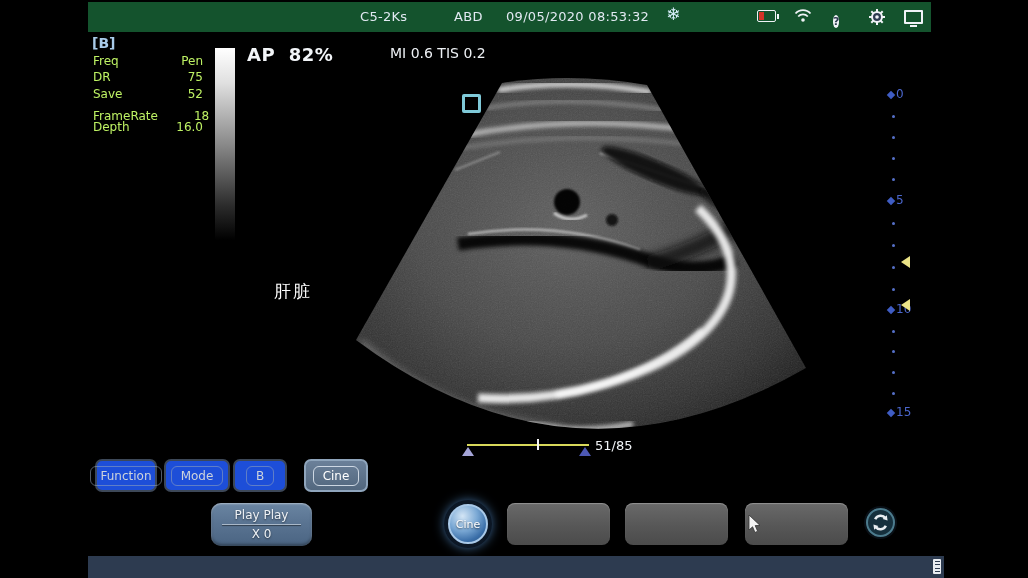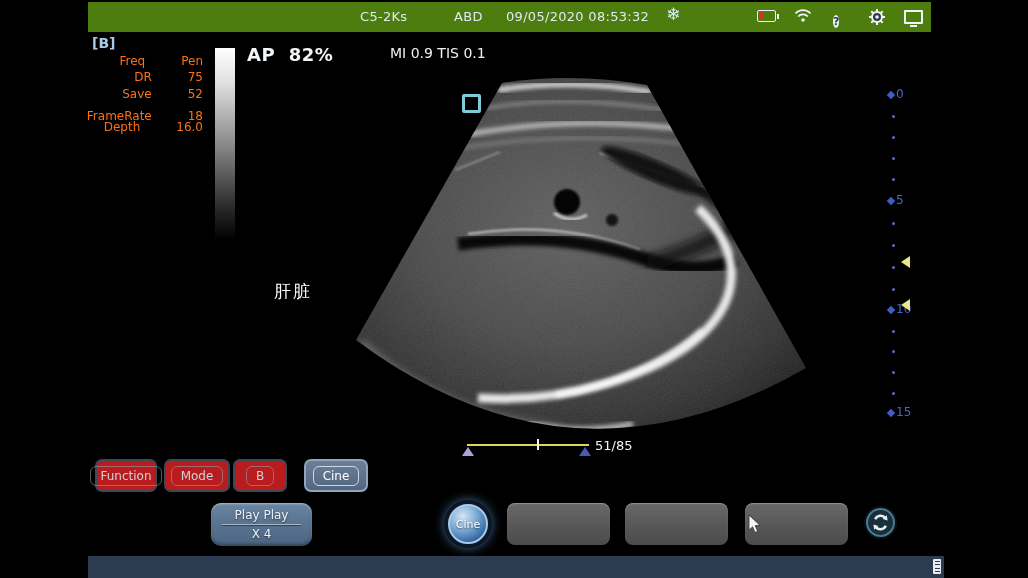--- a/index.html
+++ b/index.html
@@ -1,36 +1,36 @@
 <!DOCTYPE html>
 <html><head>
 <meta charset="utf-8">
 <style>
   html,body{margin:0;padding:0;background:#000;}
   #screen{position:relative;width:1028px;height:578px;background:#000;overflow:hidden;
           font-family:"DejaVu Sans","Liberation Sans",sans-serif;}
   .abs{position:absolute;}
 
   
-  #topbar{left:88px;top:2px;width:843px;height:30px;background:#4d7c0f;}
+  #topbar{left:88px;top:2px;width:843px;height:30px;background:#14532d;}
   .tb-text{position:absolute;top:7px;color:#e2e9f2;font-size:13px;letter-spacing:.3px;}
   #snowflake{position:absolute;left:578px;top:2px;color:#d5ecf8;font-size:17px;}
   .tb-icon{position:absolute;top:8px;}
   #battery-body{width:17px;height:10px;border:1.5px solid #f0f3f7;border-radius:2px;position:relative;}
   #battery-fill{position:absolute;left:1px;top:1px;width:5px;height:8px;background:#d33327;}
   #battery-nub{position:absolute;right:-4px;top:2.5px;width:2px;height:5px;background:#f0f3f7;}
   #help-circ{width:15px;height:15px;border-radius:50%;background:#f0f3f7;color:#2d3b50;
              font-size:11px;font-weight:bold;text-align:center;line-height:15px;}
   #monitor-body{width:15px;height:10px;border:2px solid #f0f3f7;border-radius:1px;}
   #monitor-stand{width:7px;height:2px;background:#f0f3f7;margin:1px auto 0;}
 
   
   #image-area{left:88px;top:32px;width:844px;height:524px;background:#000;}
   #b-marker{left:4px;top:3px;color:#a9cbe9;font-weight:bold;font-size:14px;}
-  .prow{position:absolute;left:5px;width:110px;color:#f97316;font-size:12px;display:flex;justify-content:flex-end;gap:36px;}
+  .prow{position:absolute;left:5px;width:110px;color:#bef264;font-size:12px;display:flex;justify-content:space-between;gap:36px;}
   #graybar{left:127px;top:16px;width:20px;height:192px;
            background:linear-gradient(180deg,#ffffff 0%,#e0e0e0 18%,#8a8a8a 50%,#2c2c2c 82%,#000 100%);}
   #ap-readout{left:159px;top:12px;color:#f2f5f8;font-size:18px;font-weight:bold;letter-spacing:.5px;}
   #mi-readout{left:302px;top:13px;color:#eef1f5;font-size:14px;}
   #probe-mark{left:374px;top:62px;width:13px;height:13px;border:3px solid #7fc9d8;border-radius:2px;}
   #annotation{left:186px;top:248px;color:#fff;font-size:17px;letter-spacing:2px;}
 
   
   .ruler-label{position:absolute;left:888px;color:#4a66cc;font-size:12px;white-space:nowrap;}
   .ruler-label .dm{display:inline-block;width:6px;height:6px;background:#3f5dc4;transform:rotate(45deg);margin-right:2px;}
@@ -40,21 +40,21 @@
 
   
   #cine-line{left:467px;top:444px;width:122px;height:2px;background:#d8d85a;}
   #cine-tick{left:537px;top:439px;width:2px;height:11px;background:#f5f5f5;}
   .cine-tri{position:absolute;top:447px;width:0;height:0;border-left:6px solid transparent;border-right:6px solid transparent;}
   #cine-tri-left{left:462px;border-bottom:9px solid #a5a5d8;}
   #cine-tri-right{left:579px;border-bottom:9px solid #4c58b4;}
   #cine-counter{left:595px;top:438px;color:#f2f5f8;font-size:13px;}
 
   
-  .tab{position:absolute;top:459px;height:33px;background:#b91c1c;border:2px solid #3d4858;border-radius:7px;
+  .tab{position:absolute;top:459px;height:33px;background:#1d4ed8;border:2px solid #3d4858;border-radius:7px;
        display:flex;align-items:center;justify-content:center;box-sizing:border-box;cursor:default;}
   .tab .tlab{border:1px solid rgba(150,165,185,.55);border-radius:6px;padding:2px 9px;
              color:#cdd3db;font-size:12px;white-space:nowrap;}
   .tab.selected{background:linear-gradient(180deg,#6b8099,#52677e);border-color:#8fa5bc;}
   .tab.selected .tlab{border-color:rgba(225,233,242,.85);color:#fff;}
 
   
   .softkey{position:absolute;top:503px;width:101px;height:43px;border-radius:10px;box-sizing:border-box;
            background:linear-gradient(180deg,#6a85a2 0%,#5a7492 45%,#4a6482 100%);
            box-shadow:inset 0 1px 2px rgba(255,255,255,.45),inset 0 -2px 3px rgba(0,0,0,.35),0 2px 4px rgba(0,0,0,.7);
@@ -195,21 +195,21 @@
     <div class="prow" style="top:88px">
       <span>Depth</span>
       <span>16.0</span>
       </div>
 
     <div id="graybar" class="abs"></div>
 
     <div id="ap-readout" class="abs">
       <span>AP</span>&nbsp;&nbsp;<span>82%</span>
     </div>
-    <div id="mi-readout" class="abs">MI 0.9 TIS 0.1</div>
+    <div id="mi-readout" class="abs">MI 0.6 TIS 0.2</div>
 
     <div id="probe-mark" class="abs"></div>
     <div id="annotation" class="abs">肝脏</div>
   </div>
 
   <div>
     <span class="ruler-label" style="top:87px"><i class="dm"></i><span>0</span></span>
     <span class="ruler-label" style="top:193px"><i class="dm"></i><span>5</span></span>
     <span class="ruler-label" style="top:302px"><i class="dm"></i><span>10</span></span>
     <span class="ruler-label" style="top:405px"><i class="dm"></i><span>15</span></span>
@@ -244,21 +244,21 @@
   <div class="tab" style="left:233px;width:54px">
     <span class="tlab">B</span>
     </div>
   <div class="tab selected" style="left:304px;width:64px">
     <span class="tlab">Cine</span>
     </div>
 
   <div class="softkey" style="left:211px">
     <span>Play Play</span>
     <span class="divider"></span>
-    <span>X 4</span>
+    <span>X 0</span>
     </div>
   <div id="cine-knob" class="abs">
     <span>Cine</span>
     </div>
   <div class="graykey" style="left:507px"></div>
   <div class="graykey" style="left:625px"></div>
   <div class="graykey" style="left:745px"></div>
   <div id="refresh-knob" class="abs">
     <svg width="19" height="19" viewBox="0 0 19 19">
       <path d="M4.2 6.2 A6 6 0 0 1 14.5 5.2" fill="none" stroke="#e9edf1" stroke-width="2.6"></path>

